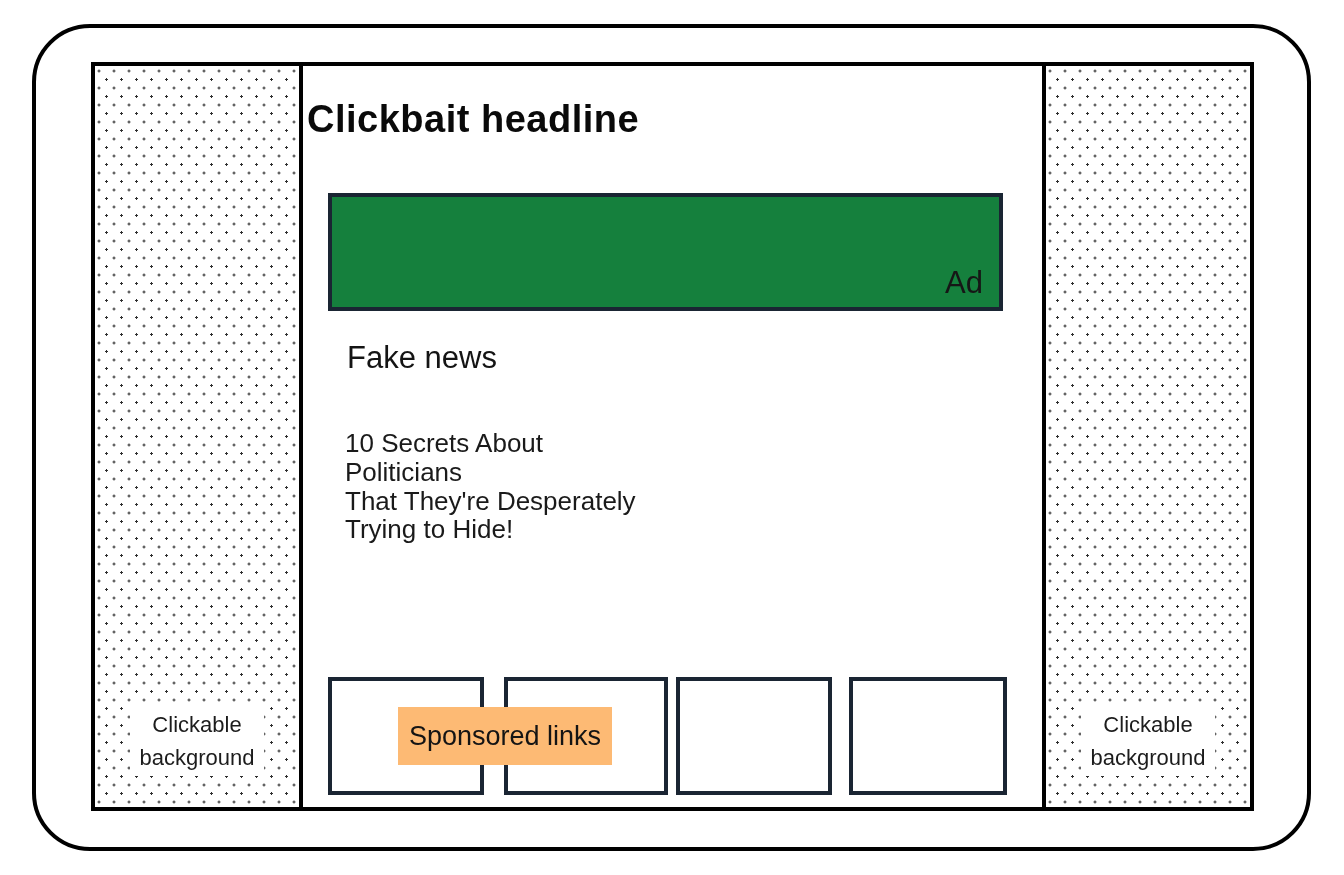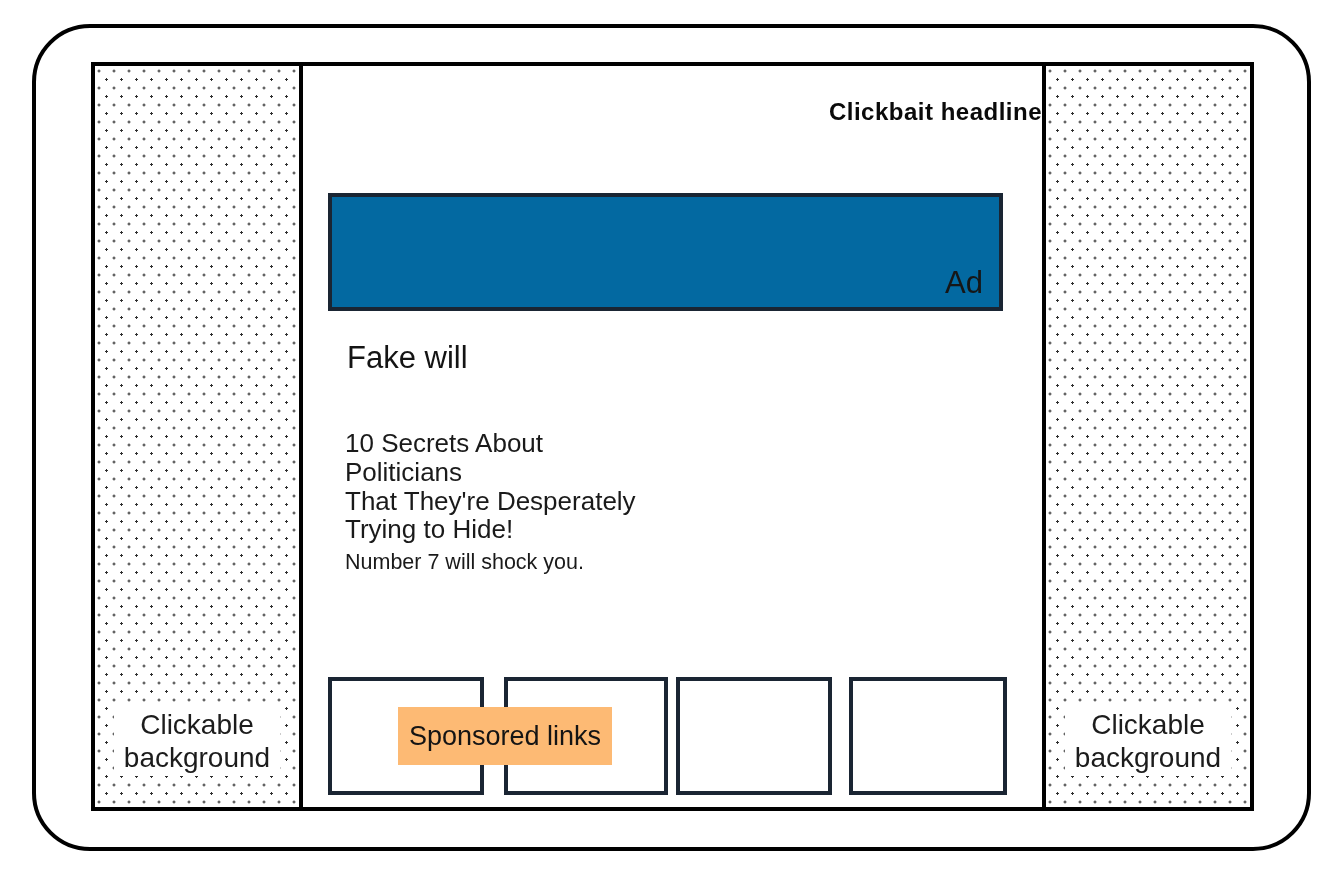--- a/index.html
+++ b/index.html
@@ -46,47 +46,47 @@
     background-size: 15px 17px;
     background-position: 4px 5px, 11.5px 13.5px;
   }
   .sidebar-left  { left: 95px;  border-right: 4px solid #000000; }
   .sidebar-right { left: 1042px; border-left: 4px solid #000000; }
 
   .sidebar-label {
     position: absolute;
     left: 0; right: 0; top: 640px;
     text-align: center;
-    font-size: 28px;
+    font-size: 22px;
     line-height: 33px;
     color: #1c1c1c;
   }
   .sidebar-label span {
     display: inline-block;
     background: #ffffff;
     padding: 2px 10px;
     white-space: pre-line;
   }
 
   
   .headline {
     left: 307px; top: 98px;
     width: 735px;
-    text-align: right;
-    font-size: 24px;
+    text-align: left;
+    font-size: 38px;
     font-weight: 700;
     color: #0a0a0a;
     letter-spacing: 0.5px;
   }
 
   .ad-box {
     left: 328px; top: 193px;
     width: 675px; height: 118px;
     border: 4px solid #1a2533;
-    background: #0369a1;
+    background: #15803d;
   }
   .ad-box .ad-label {
     position: absolute;
     right: 16px; bottom: 6px;
     font-size: 31px;
     color: #161616;
   }
 
   .section-title {
     left: 347px; top: 340px;
@@ -171,27 +171,26 @@
 background</span>
     </div>
   </div>
 
   <div class="abs headline">Clickbait headline</div>
 
   <div class="abs ad-box">
     <span class="ad-label">Ad</span>
   </div>
 
-  <div class="abs section-title">Fake will</div>
+  <div class="abs section-title">Fake news</div>
 
   <div class="abs article-headline">10 Secrets About Politicians
 That They're Desperately
 Trying to Hide!</div>
 
-  <div class="abs article-teaser">Number 7 will shock you.</div>
 
 
   <div class="abs sponsored-box sp1"></div>
   <div class="abs sponsored-box sp2"></div>
   <div class="abs sponsored-box sp3"></div>
   <div class="abs sponsored-box sp4"></div>
 
   <div class="abs sponsored-label">Sponsored links</div>
 
 </div>

